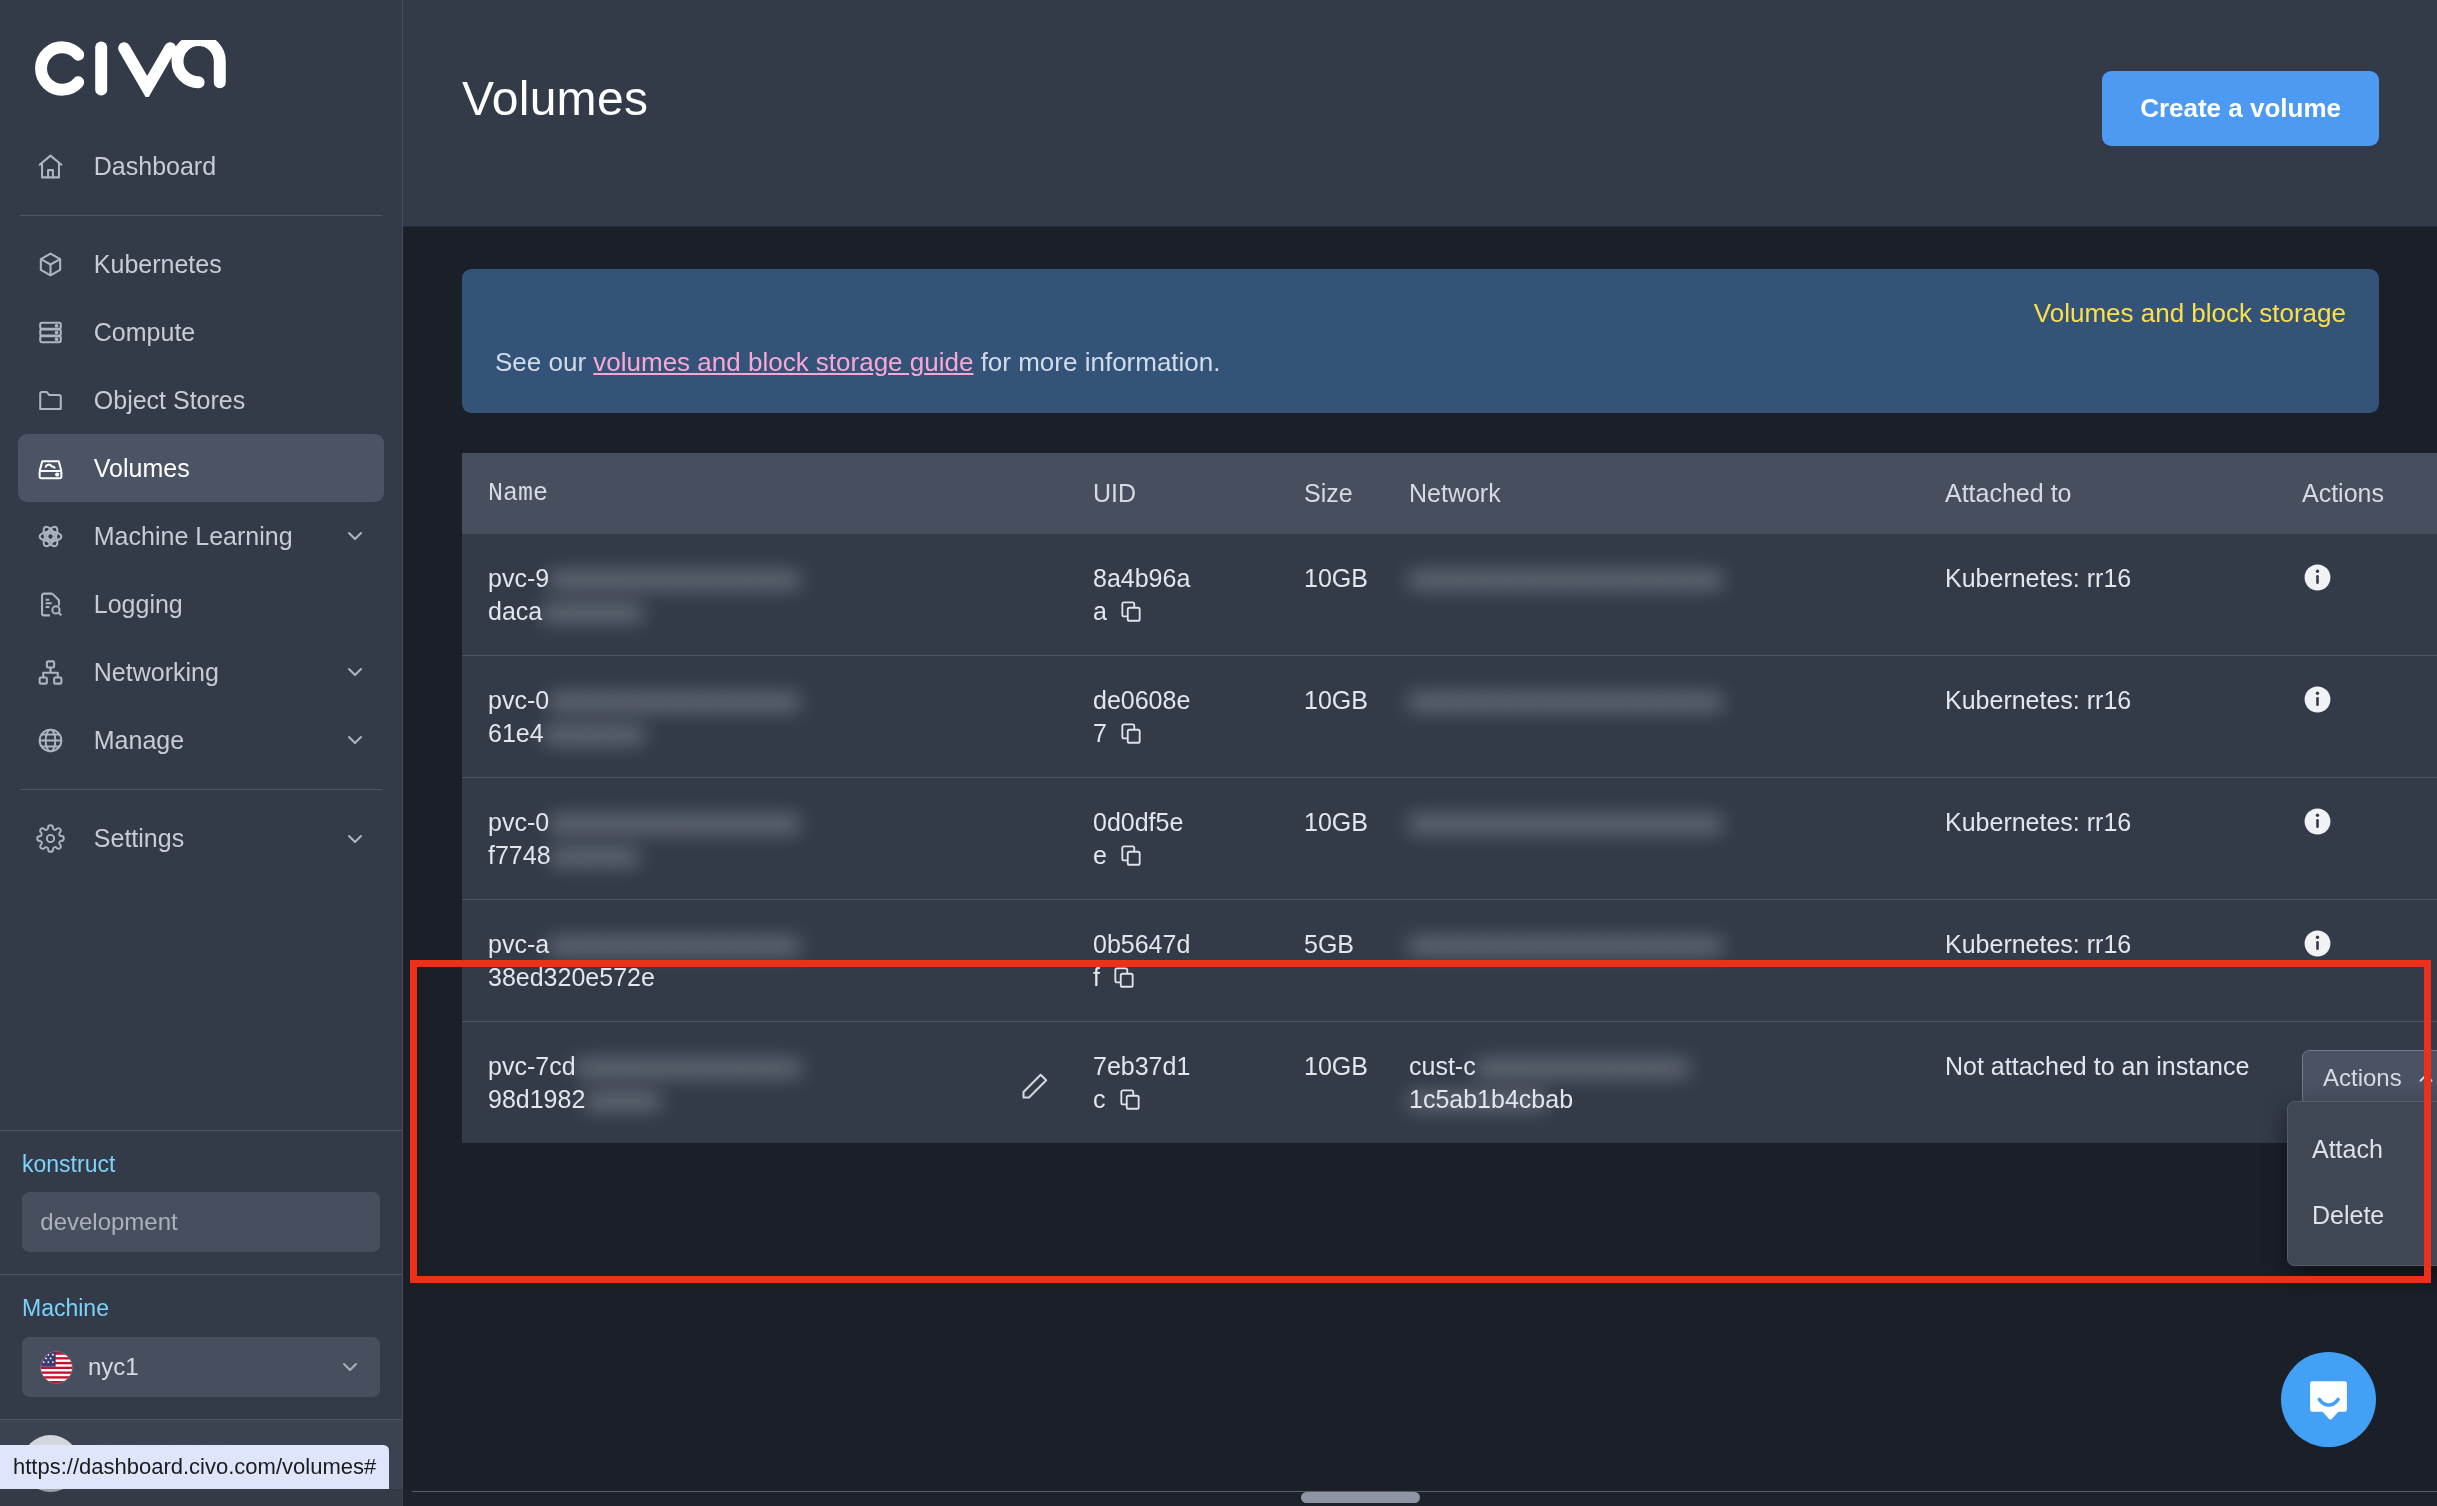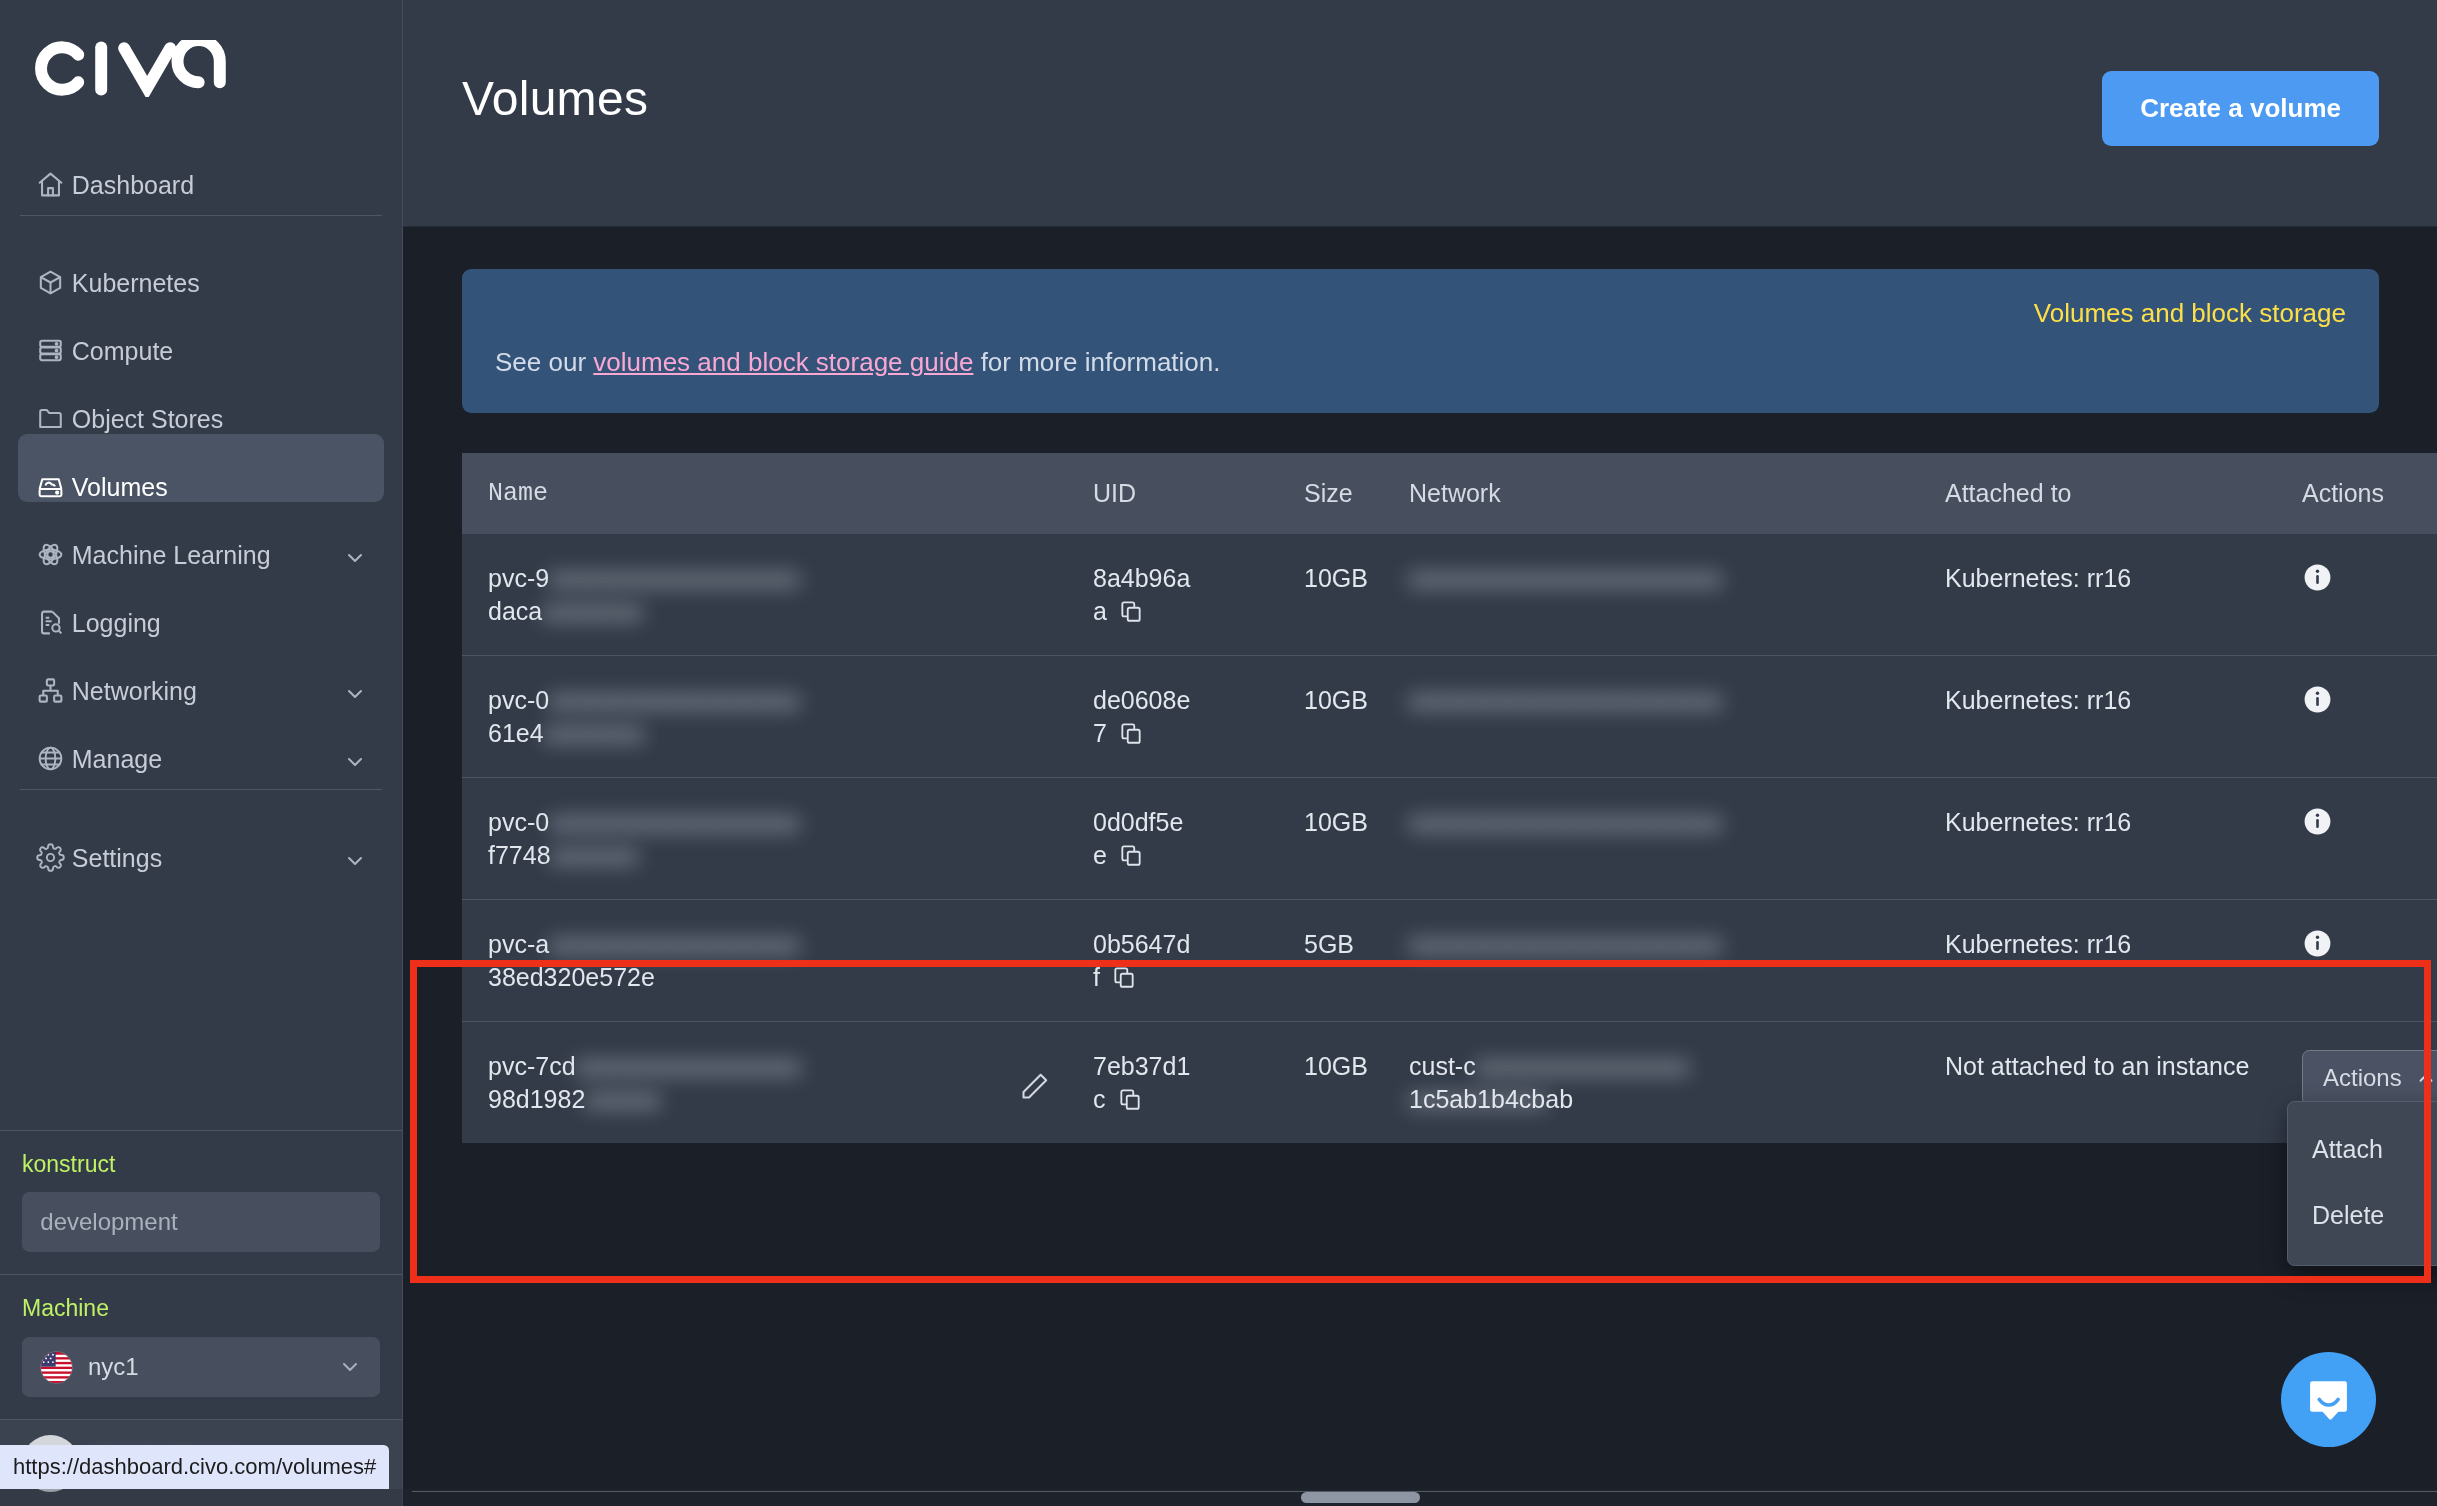--- a/index.html
+++ b/index.html
@@ -27,28 +27,28 @@
     display: flex;
     flex-direction: column;
     position: relative;
   }
   .logo-wrap { padding: 40px 0 35px 35px; }
   .logo { height: 57px; display: block; }
 
   .nav-section { padding: 0 18.3px; }
   .nav-item {
     display: flex;
-    align-items: flex-end;
+    align-items: center;
     height: 68px;
     padding: 0 16.5px;
     border-radius: 9.2px;
     color: #c7ccd6;
     font-size: 25px;
     cursor: pointer;
-    gap: 6px;
+    gap: 28px;
     position: relative;
   }
   .nav-item .ico {
     width: 31px; height: 31px;
     flex: 0 0 31px;
     display: flex; align-items: center; justify-content: center;
     color: #aeb5c2;
   }
   .nav-item .ico svg { width: 29px; height: 29px; display:block; }
   .nav-item.active {
@@ -77,21 +77,21 @@
     height: 0.9px;
     background: #4e5664;
     margin: 14.7px 20px;
   }
 
   .side-block {
     border-top: 0.9px solid #4e5664;
     padding: 20px 22px 22px 22px;
   }
   .side-block .sb-label {
-    color: #bef264;
+    color: #7dd3fc;
     font-size: 23px;
     margin-bottom: 14.7px;
   }
   .sb-field {
     background: #474f5f;
     border-radius: 7.3px;
     height: 60px;
     display: flex;
     align-items: center;
     padding: 0 18.3px;

